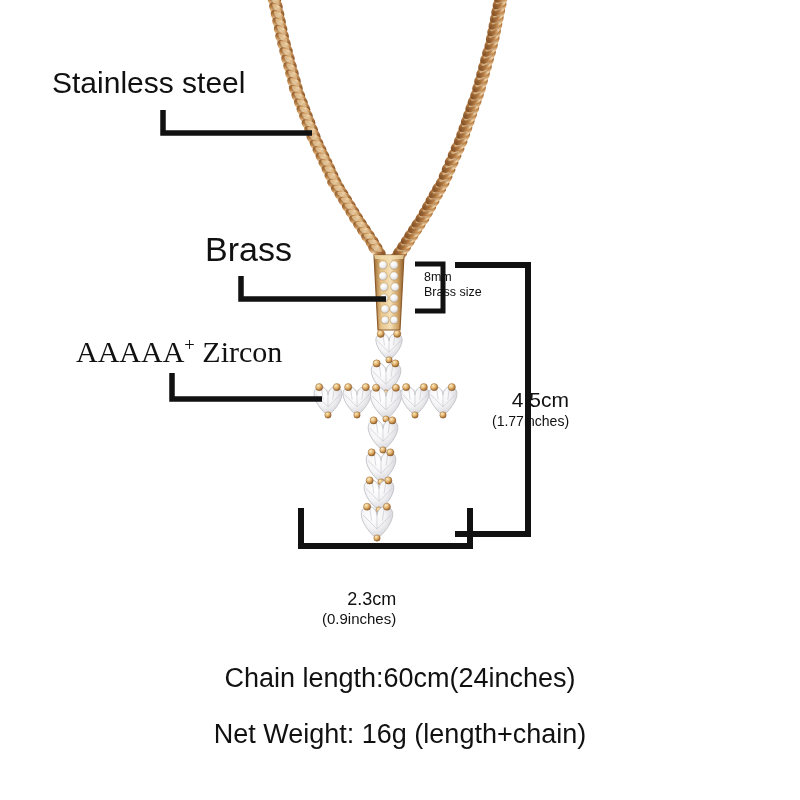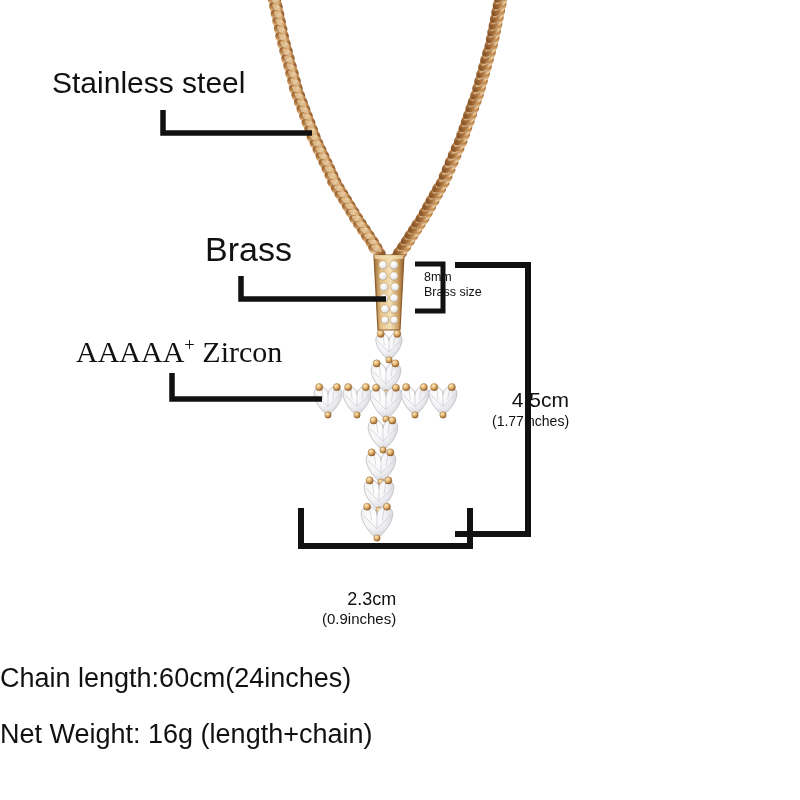--- a/index.html
+++ b/index.html
@@ -58,20 +58,21 @@
     left: 322px; top: 556px;
     font-size: 18px;
     margin-top: 33px;
   }
   #dim-width .sub { display:block; font-size: 15px; }
 
   .foot-text {
     position: absolute;
     width: 800px;
     left: 0;
+    text-align: center;
     color: #111111;
     font-family: "Liberation Sans", sans-serif;
   }
   #foot-chain  { top: 663px; font-size: 27px; }
   #foot-weight { top: 719px; font-size: 27px; }
 
   
   #vector-layer {
     position: absolute;
     left: 0; top: 0;

